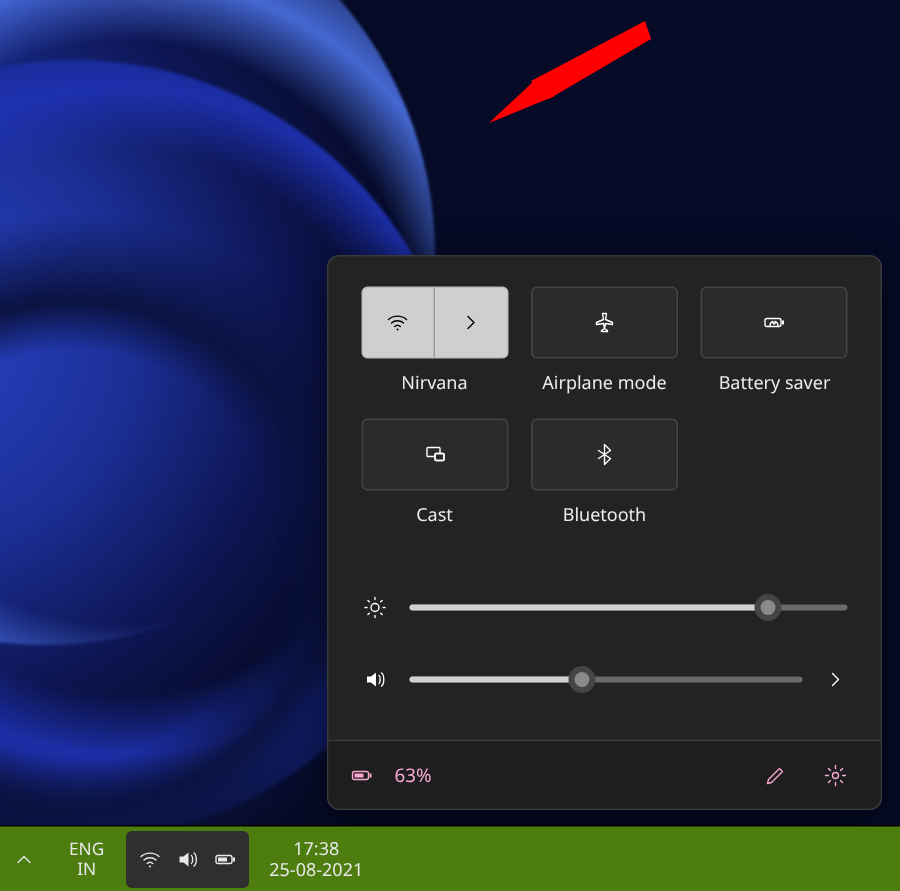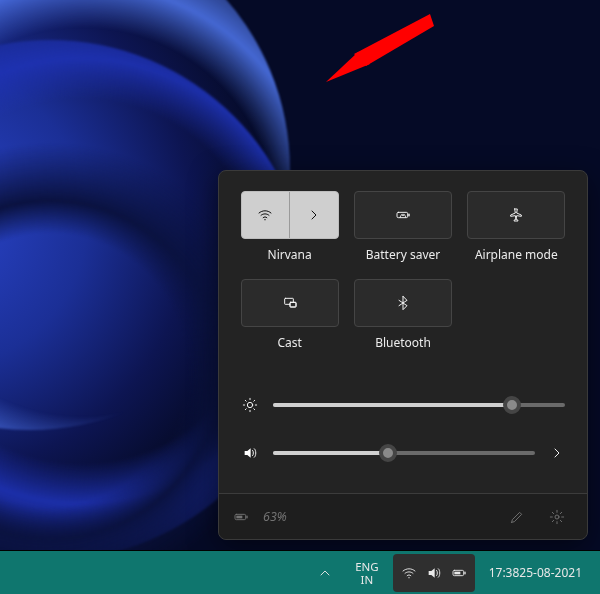--- a/index.html
+++ b/index.html
@@ -79,40 +79,39 @@
   .thumb { position: absolute; width: 18px; height: 18px; border-radius: 50%; background: #8a8a8a; border: 4px solid #454545; transform: translateX(-50%); }
 
   .panel-footer {
     border-top: 1px solid #3c3c3c;
     background: #1e1e1e;
     border-radius: 0 0 8px 8px;
     height: 46px;
     display: flex; align-items: center;
     padding: 0 14px;
     gap: 8px;
-    color: #737373;
-    font-style: italic;
+    color: #f9a8d4;
   }
   .panel-footer .spacer { flex: 1; }
   .footer-btn { width: 32px; height: 32px; display:flex; align-items:center; justify-content:center; border-radius:4px; cursor:pointer; }
   .battery-text { font-size: 12.5px; margin-left: 6px; }
 
   
   .taskbar {
     position: absolute; left:0; right:0; bottom:0; height:44px;
-    background: #0f766e; border-top: 1px solid #000;
+    background: #4d7c0f; border-top: 1px solid #000;
     color: #e8e8e8;
-    display: flex; align-items: center; justify-content: flex-end;
+    display: flex; align-items: center; 
     padding-right: 10px; gap: 6px;
     font-size: 12px;
   }
   .tray-item { display:flex; align-items:center; justify-content:center; padding: 4px 8px; height: 38px; border-radius:4px; cursor:pointer; }
   .tray-item.active { background:#2f2f2f; }
   .lang { flex-direction: column; line-height: 13px; font-size: 11.5px; text-align:center; }
-  .clock { flex-direction: row; line-height: 14px; text-align: right; font-size: 12px; }
+  .clock { flex-direction: column; line-height: 14px; text-align: right; font-size: 12px; }
   .tray-icons { display:flex; gap:9px; align-items:center; }
 
   
   .arrow {
     position: absolute;
     left: 318px; top: 10px;
     width: 120px; height: 90px;
     pointer-events: none;
   }
   .arrow svg { width:100%; height:100%; }
@@ -149,38 +148,38 @@
           </span>
         </div>
       </div>
       <div class="tile-label">Nirvana</div>
     </div>
 
     <div class="tile-wrap">
       <div class="tile">
         <span class="icon">
           <svg viewBox="0 0 24 24">
+              <path d="M10 3h4l-1 6 7 3v2l-7-1-1 5 3 2v1H9v-1l3-2-1-5-7 1v-2l7-3-1-6z"></path>
+            </svg>
+        </span>
+      </div>
+      <div class="tile-label">Airplane mode</div>
+    </div>
+
+    <div class="tile-wrap">
+      <div class="tile">
+        <span class="icon">
+          <svg viewBox="0 0 24 24">
               <rect x="3" y="8" width="16" height="8" rx="2"></rect>
               <rect x="20" y="10" width="2" height="4" fill="currentColor" stroke="none"></rect>
               <path d="M8 15c0-2 1.5-3.5 3-4-0.3 1 0 2 1 2.5 1-0.3 1.3-1.3 1-2.5 1.5 0.5 3 2 3 4" fill="none"></path>
             </svg>
         </span>
       </div>
       <div class="tile-label">Battery saver</div>
-    </div>
-
-    <div class="tile-wrap">
-      <div class="tile">
-        <span class="icon">
-          <svg viewBox="0 0 24 24">
-              <path d="M10 3h4l-1 6 7 3v2l-7-1-1 5 3 2v1H9v-1l3-2-1-5-7 1v-2l7-3-1-6z"></path>
-            </svg>
-        </span>
-      </div>
-      <div class="tile-label">Airplane mode</div>
     </div>
 
 
 
     <div class="tile-wrap">
       <div class="tile">
         <span class="icon">
           <svg viewBox="0 0 24 24">
               <rect x="4" y="5" width="13" height="9" rx="1"></rect>
               <rect x="12" y="11" width="9" height="7" rx="1" fill="#2b2b2b"></rect>

